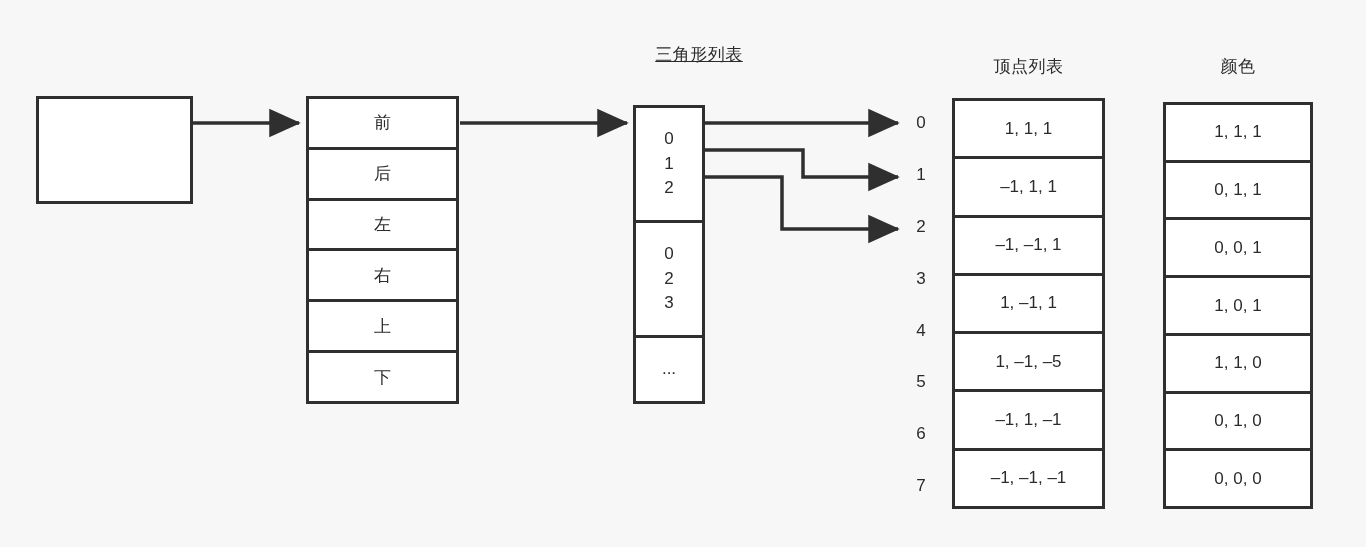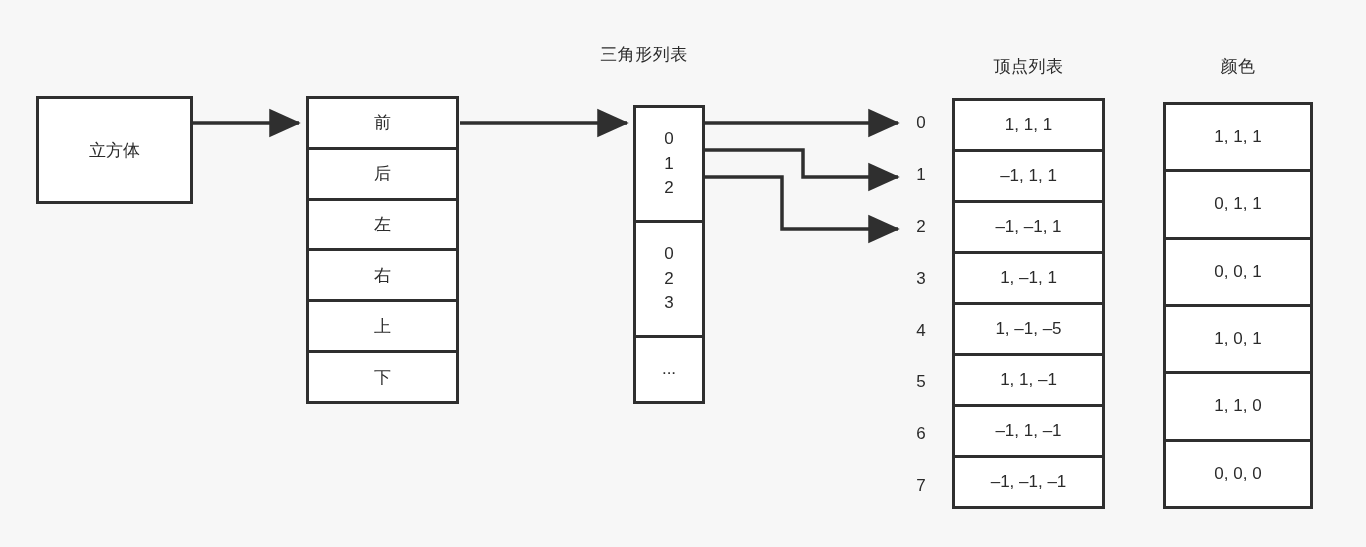--- a/index.html
+++ b/index.html
@@ -113,32 +113,31 @@
     <line x1="460" y1="123" x2="627" y2="123" stroke="#2f2f2f" stroke-width="3.5" marker-end="url(#arrowhead)"></line>
 
     <line x1="705" y1="123" x2="898" y2="123" stroke="#2f2f2f" stroke-width="3.5" marker-end="url(#arrowhead)"></line>
 
     <path d="M705,150 L803,150 L803,177 L898,177" fill="none" stroke="#2f2f2f" stroke-width="3.5" marker-end="url(#arrowhead)"></path>
 
     <path d="M705,177 L782,177 L782,229 L898,229" fill="none" stroke="#2f2f2f" stroke-width="3.5" marker-end="url(#arrowhead)"></path>
   </svg>
 
   <div class="box" style="left:36px; top:96px; width:157px; height:108px;"></div>
-  <div class="boxlabel" style="left:36px; top:96px; width:157px; height:108px;">立方体</div>
 
   <div class="stack" style="left:306px; top:96px; width:153px; height:308px;">
     <div class="cell">前</div>
     <div class="cell">后</div>
     <div class="cell">左</div>
     <div class="cell">右</div>
     <div class="cell">上</div>
     <div class="cell">下</div>
   </div>
 
-  <div class="title" style="left:565px; top:44px; width:158px;">三角形列表</div>
+  <div class="title" style="left:620px; top:44px; width:158px;text-decoration:underline;">三角形列表</div>
   <div class="stack" style="left:633px; top:105px; width:72px; height:299px;">
     <div class="cell cell-multi">
       <span>0</span>
       <span>1</span>
       <span>2</span>
     </div>
     <div class="cell cell-multi">
       <span>0</span>
       <span>2</span>
       <span>3</span>
@@ -158,28 +157,28 @@
   <div class="idx" style="left:911px; top:372px;">5</div>
   <div class="idx" style="left:911px; top:424px;">6</div>
   <div class="idx" style="left:911px; top:476px;">7</div>
 
   <div class="stack" style="left:952px; top:98px; width:153px; height:411px;">
     <div class="cell">1, 1, 1</div>
     <div class="cell">–1, 1, 1</div>
     <div class="cell">–1, –1, 1</div>
     <div class="cell">1, –1, 1</div>
     <div class="cell">1, –1, –5</div>
-    <div class="cell">1, 1, –1</div>
     <div class="cell">–1, 1, –1</div>
     <div class="cell">–1, –1, –1</div>
   </div>
 
   <div class="title" style="left:1163px; top:56px; width:150px;">颜色</div>
   <div class="stack" style="left:1163px; top:102px; width:150px; height:407px;">
     <div class="cell">1, 1, 1</div>
     <div class="cell">0, 1, 1</div>
     <div class="cell">0, 0, 1</div>
     <div class="cell">1, 0, 1</div>
     <div class="cell">1, 1, 0</div>
+    <div class="cell">0, 1, 0</div>
     <div class="cell">0, 0, 0</div>
   </div>
 
 </div>
 
 </body></html>

